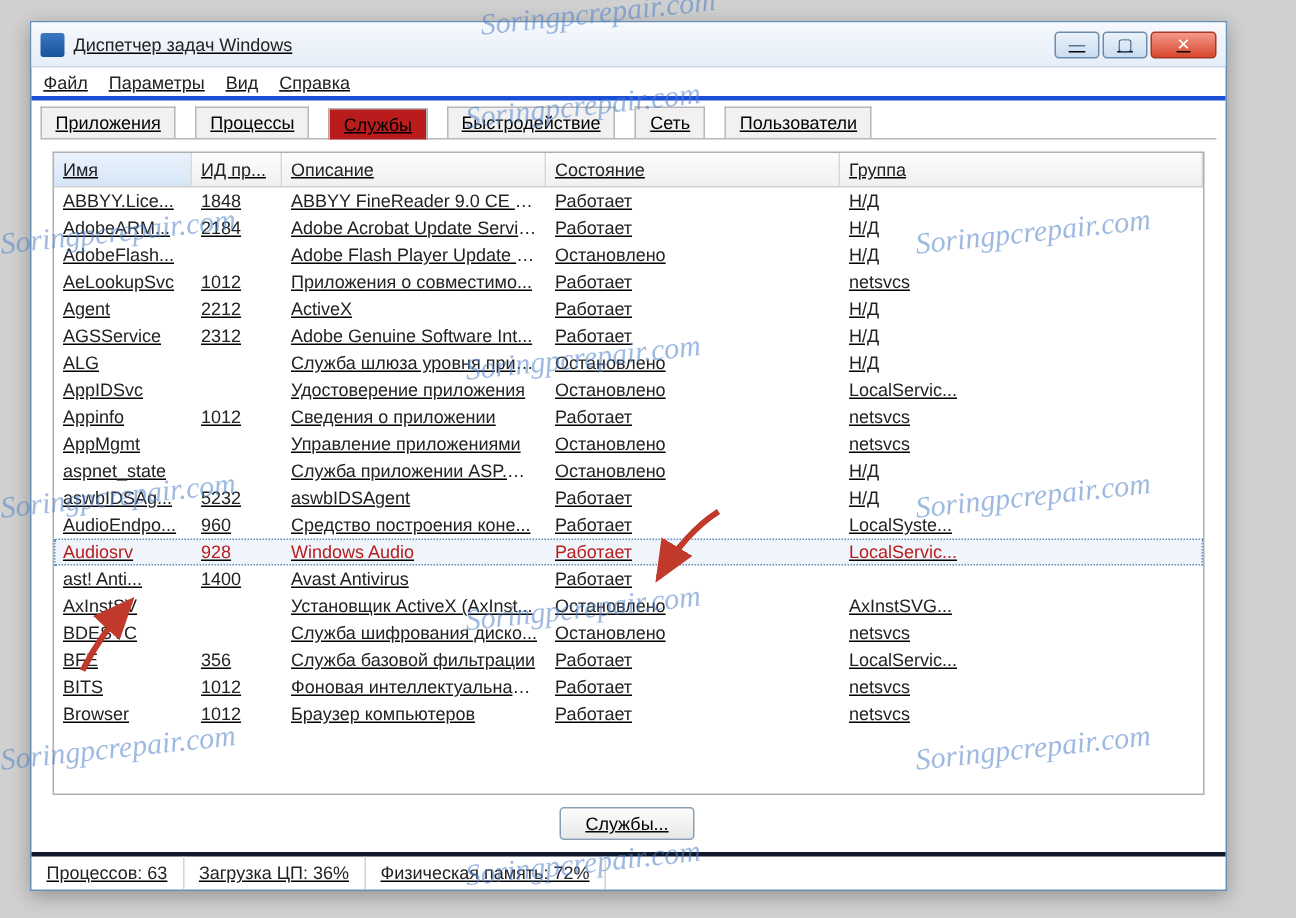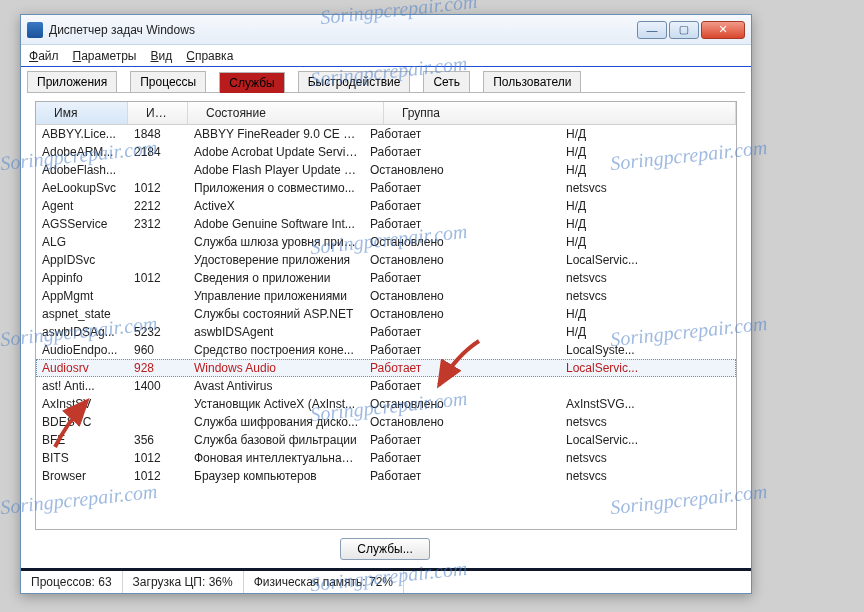--- a/index.html
+++ b/index.html
@@ -20,26 +20,27 @@
     font-style: italic;
     font-family: cursive;
     font-size: 20px;
     pointer-events: none;
     z-index: 50;
     transform: rotate(-6deg);
   }
   .window {
     position: absolute;
     left: 20px; top: 14px;
-    width: 732px; height: 580px;
+    width: 798px; height: 580px;
     background: #fff;
     border: 1px solid #6a8fb5;
     box-shadow: 0 3px 12px rgba(0,0,0,0.3);
     display: flex;
     flex-direction: column;
+    text-decoration: underline;
   }
   .titlebar {
     height: 30px;
     background: linear-gradient(#f6f9fd, #e6eef8);
     border-bottom: 1px solid #c5d6e8;
     display: flex;
     align-items: center;
     padding: 0 6px;
   }
   .titlebar .icon {
@@ -64,21 +65,21 @@
     color:#fff;
     border-color:#a53b27;
     width:44px;
   }
   .menubar {
     height: 22px;
     display: flex;
     align-items: center;
     gap: 14px;
     padding: 0 8px;
-    border-bottom: 1px solid #1d4ed8;
+    border-bottom: 3px solid #1d4ed8;
     color:#222;
   }
   .menubar span { cursor: default; }
   .menubar span u { text-decoration: underline; }
   .tabs {
     display: flex;
     align-items: flex-end;
     padding: 4px 6px 0 6px;
     gap: 14px;
   }
@@ -115,21 +116,21 @@
     background:#fff;
   }
   .lvheader {
     display:flex;
     background: linear-gradient(#fdfdfd,#f0f0f0);
     border-bottom: 1px solid #d0d0d0;
     position: sticky; top:0;
     z-index:2;
   }
   .lvcol {
-    padding: 4px 18px;
+    padding: 4px 6px;
     border-right: 1px solid #d9d9d9;
     font-size: 12px;
     color:#222;
     overflow:hidden;
     white-space:nowrap;
     text-overflow: ellipsis;
   }
   .c0{width:92px}
   .c1{width:60px}
   .c2{width:176px}
@@ -223,20 +224,21 @@
     <div class="tab">Быстродействие</div>
     <div class="tab">Сеть</div>
     <div class="tab">Пользователи</div>
   </div>
 
   <div class="tabpage">
     <div class="listview">
       <div class="lvheader">
         <div class="lvcol c0 sorted">Имя</div>
         <div class="lvcol c1">ИД пр...</div>
+        <div class="lvcol c2">Описание</div>
         <div class="lvcol c3">Состояние</div>
         <div class="lvcol c4">Группа</div>
       </div>
       <div id="rows">
           <div class="row">
             <div class="cell c0">ABBYY.Lice...</div>
             <div class="cell c1">1848</div>
             <div class="cell c2">ABBYY FineReader 9.0 CE Lic...</div>
             <div class="cell c3">Работает</div>
             <div class="cell c4">Н/Д</div>
@@ -300,21 +302,21 @@
           <div class="row">
             <div class="cell c0">AppMgmt</div>
             <div class="cell c1"></div>
             <div class="cell c2">Управление приложениями</div>
             <div class="cell c3">Остановлено</div>
             <div class="cell c4">netsvcs</div>
           </div>
           <div class="row">
             <div class="cell c0">aspnet_state</div>
             <div class="cell c1"></div>
-            <div class="cell c2">Службы состояний ASP.NET</div>
+            <div class="cell c2">Служба приложении ASP.NET</div>
             <div class="cell c3">Остановлено</div>
             <div class="cell c4">Н/Д</div>
           </div>
           <div class="row">
             <div class="cell c0">aswbIDSAg...</div>
             <div class="cell c1">5232</div>
             <div class="cell c2">aswbIDSAgent</div>
             <div class="cell c3">Работает</div>
             <div class="cell c4">Н/Д</div>
           </div>

